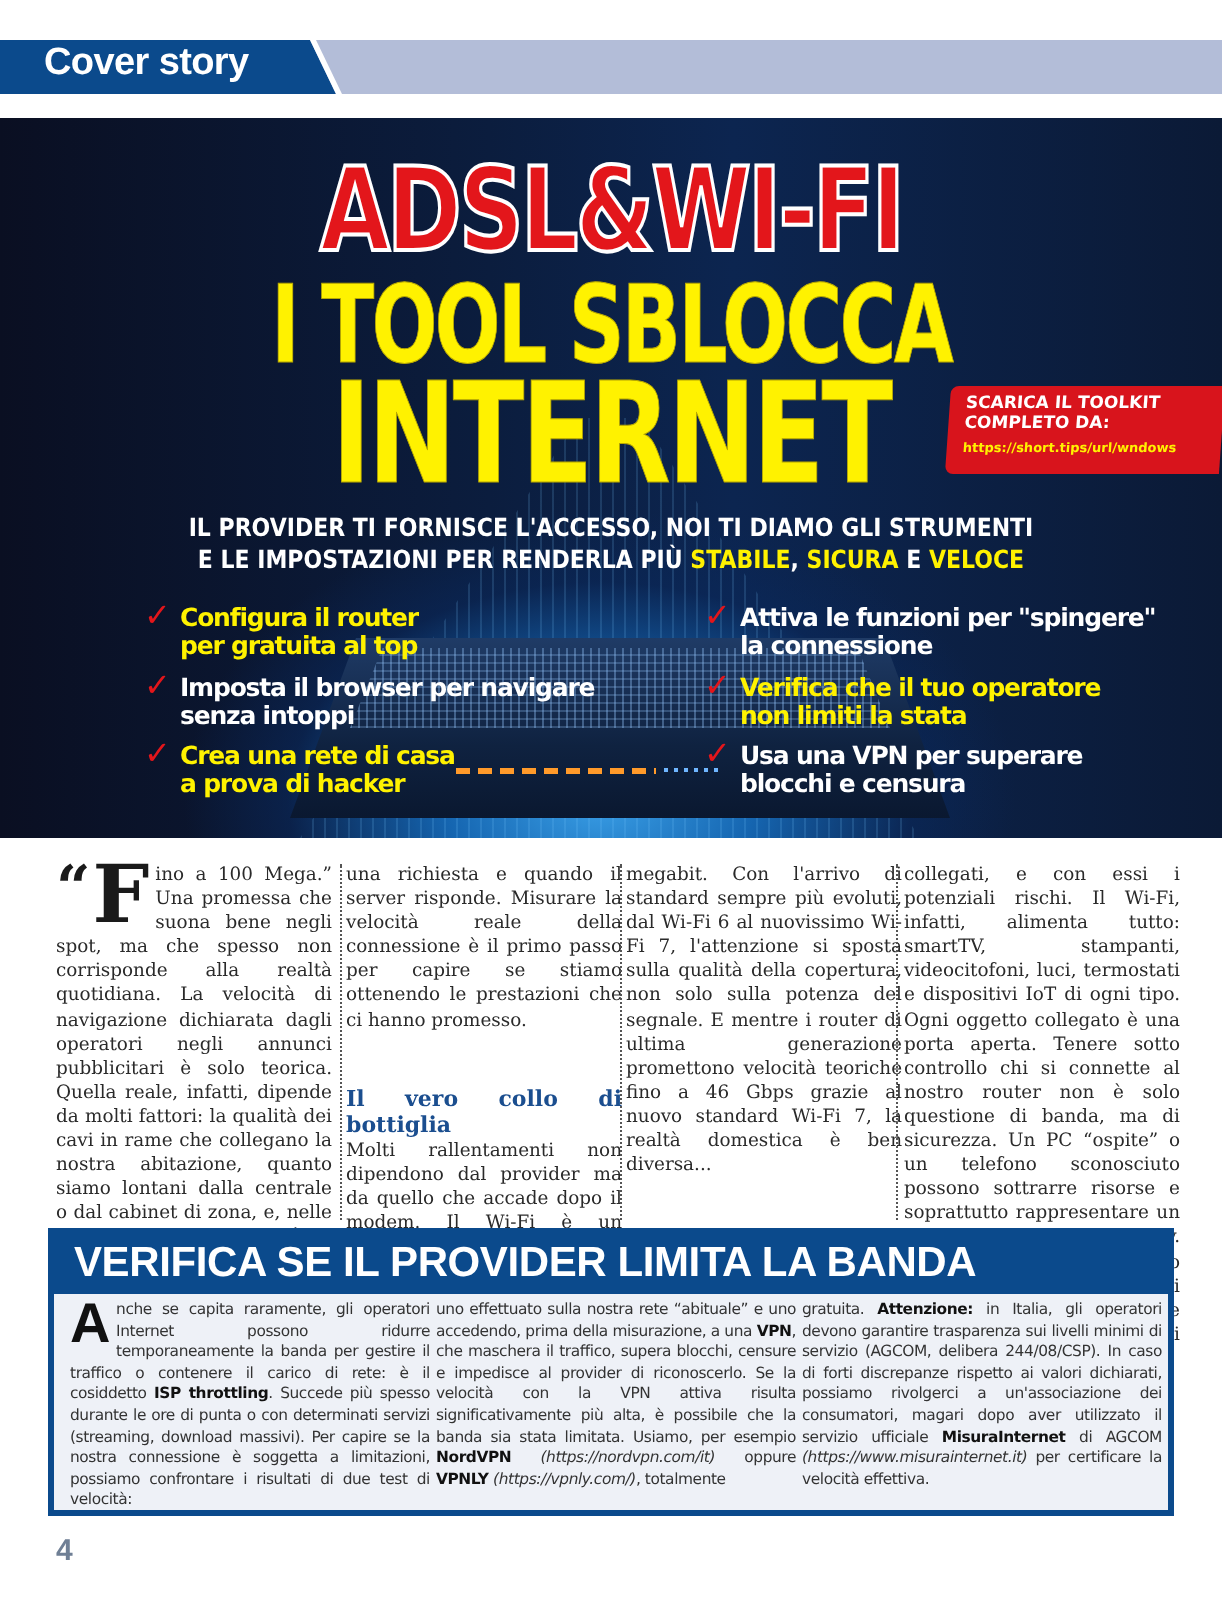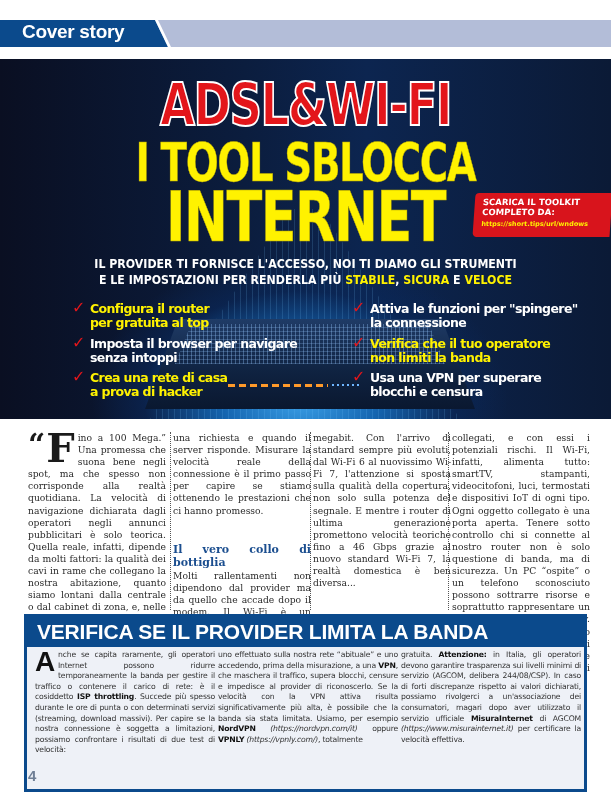--- a/index.html
+++ b/index.html
@@ -68,21 +68,21 @@
     .col { position: absolute; top: 432px; width: 138px; font-size: 9.2px; line-height: 12.1px; color: #2a2a2a;
       text-align: justify; hyphens: auto; }
     .col p { margin: 0; }
     .col-sep { position: absolute; top: 432px; height: 178px; border-left: 1px dotted #555; }
     .dropcap-wrap { float: left; display: flex; align-items: flex-start; margin-right: 3px; margin-top: -2px; }
     .quote-mark { font-family: "DejaVu Serif", serif; font-weight: bold; font-size: 30px; line-height: 30px; color: #1a1a1a; margin-right: 1px; }
     .dropcap { font-family: "DejaVu Serif", serif; font-weight: bold; font-size: 40px; line-height: 36px; color: #1a1a1a; }
     .subhead { font-family: "DejaVu Serif", serif; font-weight: bold; font-size: 11px; color: #1b4e8f; margin-top: 26px; margin-bottom: 1px; line-height: 13px; }
 
     
-    .box { position: absolute; left: 24px; top: 614px; width: 563px; height: 178px; border: 3px solid #0b4a8c; background: #eef1f7; }
+    .box { position: absolute; left: 24px; top: 614px; width: 563px; height: 144px; border: 3px solid #0b4a8c; background: #eef1f7; }
     .box-header { position: absolute; left: 0; top: 0; width: 557px; height: 30px; background: #0b4a8c; }
     .box-title { position: absolute; left: 10px; top: 3px; font-family: "Liberation Sans", sans-serif; font-weight: bold;
       font-size: 21px; color: #fff; letter-spacing: -0.2px; }
     .box-col { position: absolute; top: 33px; width: 180px; font-family: "DejaVu Sans", sans-serif; font-size: 7.7px;
       line-height: 10.6px; color: #333; text-align: justify; letter-spacing: -0.2px; }
     .box-dropcap { float: left; font-family: "Liberation Sans", sans-serif; font-weight: bold; font-size: 28px;
       line-height: 22px; margin-right: 3px; margin-top: 1px; color: #111; }
     .box-col b { color: #111; }
     .box-col i { font-style: italic; }
 
@@ -144,21 +144,21 @@
     <span class="check">✓</span>
     <span>
         <span class="ftext">Attiva le funzioni per "spingere"</span>
         <span class="ftext">la connessione</span>
       </span>
   </div>
   <div class="feature yellow" style="left:352px; top:278px;">
     <span class="check">✓</span>
     <span>
         <span class="ftext">Verifica che il tuo operatore</span>
-        <span class="ftext">non limiti la banda</span>
+        <span class="ftext">non limiti la stata</span>
       </span>
   </div>
   <div class="feature white" style="left:352px; top:312px;">
     <span class="check">✓</span>
     <span>
         <span class="ftext">Usa una VPN per superare</span>
         <span class="ftext">blocchi e censura</span>
       </span>
   </div>
 </div>

